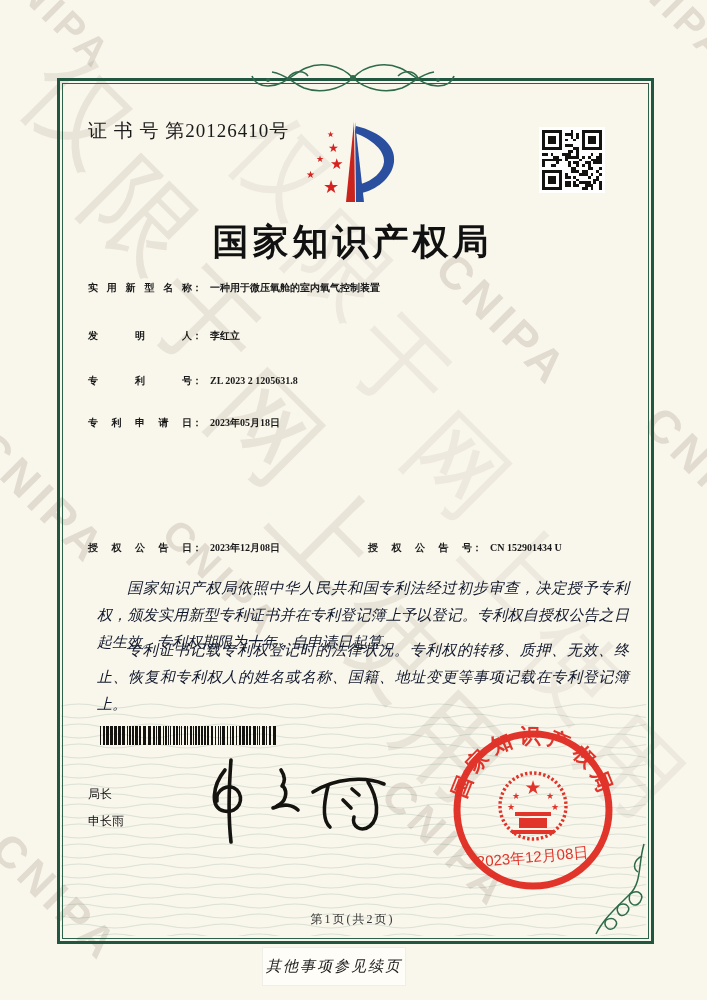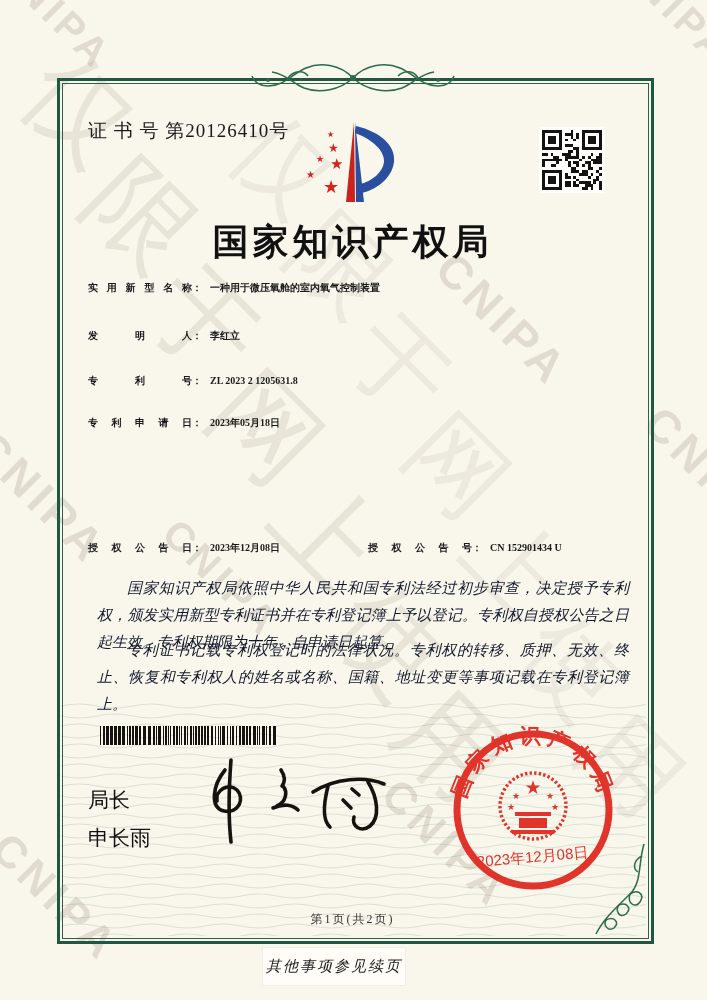--- a/index.html
+++ b/index.html
@@ -43,21 +43,21 @@
   .f-value{display:inline-block;margin-left:6px;}
   .grant-no-group{position:absolute;left:280px;top:0;}
 
   
   .body-text{position:absolute;left:88px;width:532px;font-size:15px;line-height:27px;
              font-style:italic;text-align:justify;text-indent:2em;color:#0f172a;z-index:4;margin:9px;}
 
   
   .barcode{position:absolute;left:100px;top:726px;width:178px;height:19px;z-index:4;}
   .officer{position:absolute;left:88px;top:786px;z-index:4;
-           font-family:"Liberation Sans","DejaVu Sans",sans-serif;font-size:21px;color:#111;}
+           font-family:"Liberation Sans","DejaVu Sans",sans-serif;font-size:12px;color:#111;}
   .officer div{margin-bottom:10px;}
   .signature{position:absolute;left:195px;top:756px;width:205px;height:92px;z-index:5;}
   .seal{position:absolute;left:449px;top:726px;width:168px;height:168px;z-index:6;opacity:.93;}
   .page-indicator{position:absolute;left:57px;top:911px;width:591px;text-align:center;
                   font-size:12px;letter-spacing:2px;color:#333;z-index:4;}
   .note-box{position:absolute;left:262px;top:947px;width:142px;height:37px;line-height:37px;
             background:#fefdf8;border:1px solid rgba(60,60,60,0.08);text-align:center;
             font-size:15px;font-style:italic;letter-spacing:2px;color:#222;z-index:4;}
 </style>
 </head>

